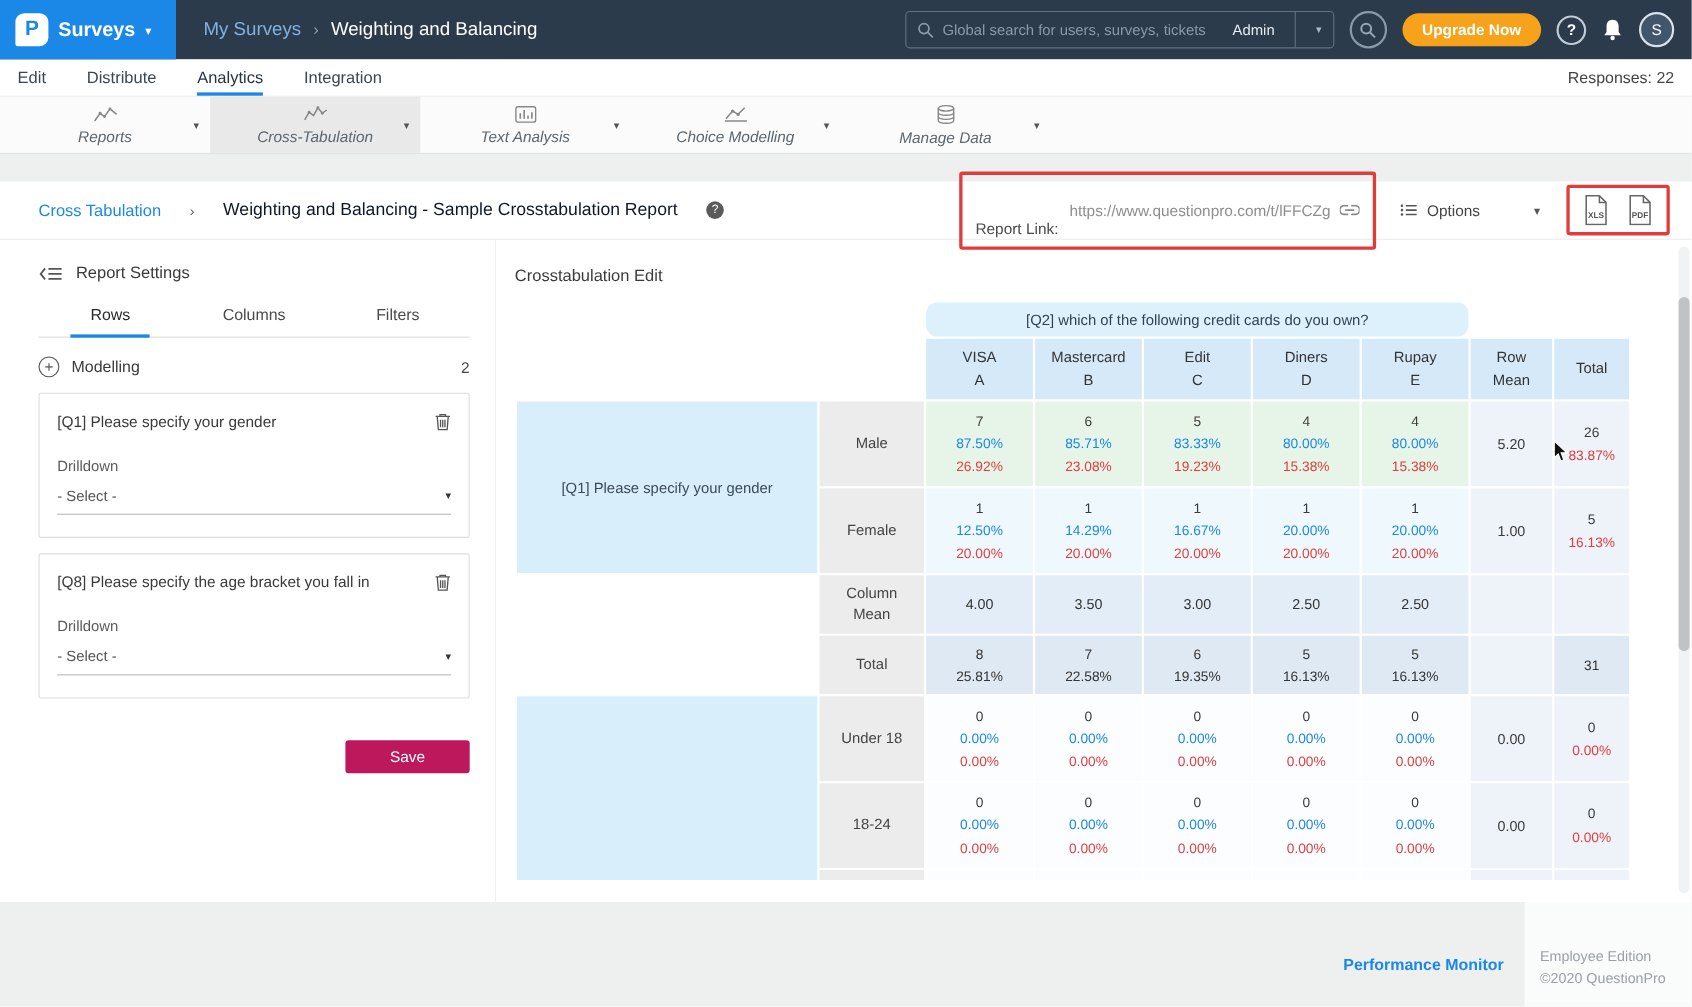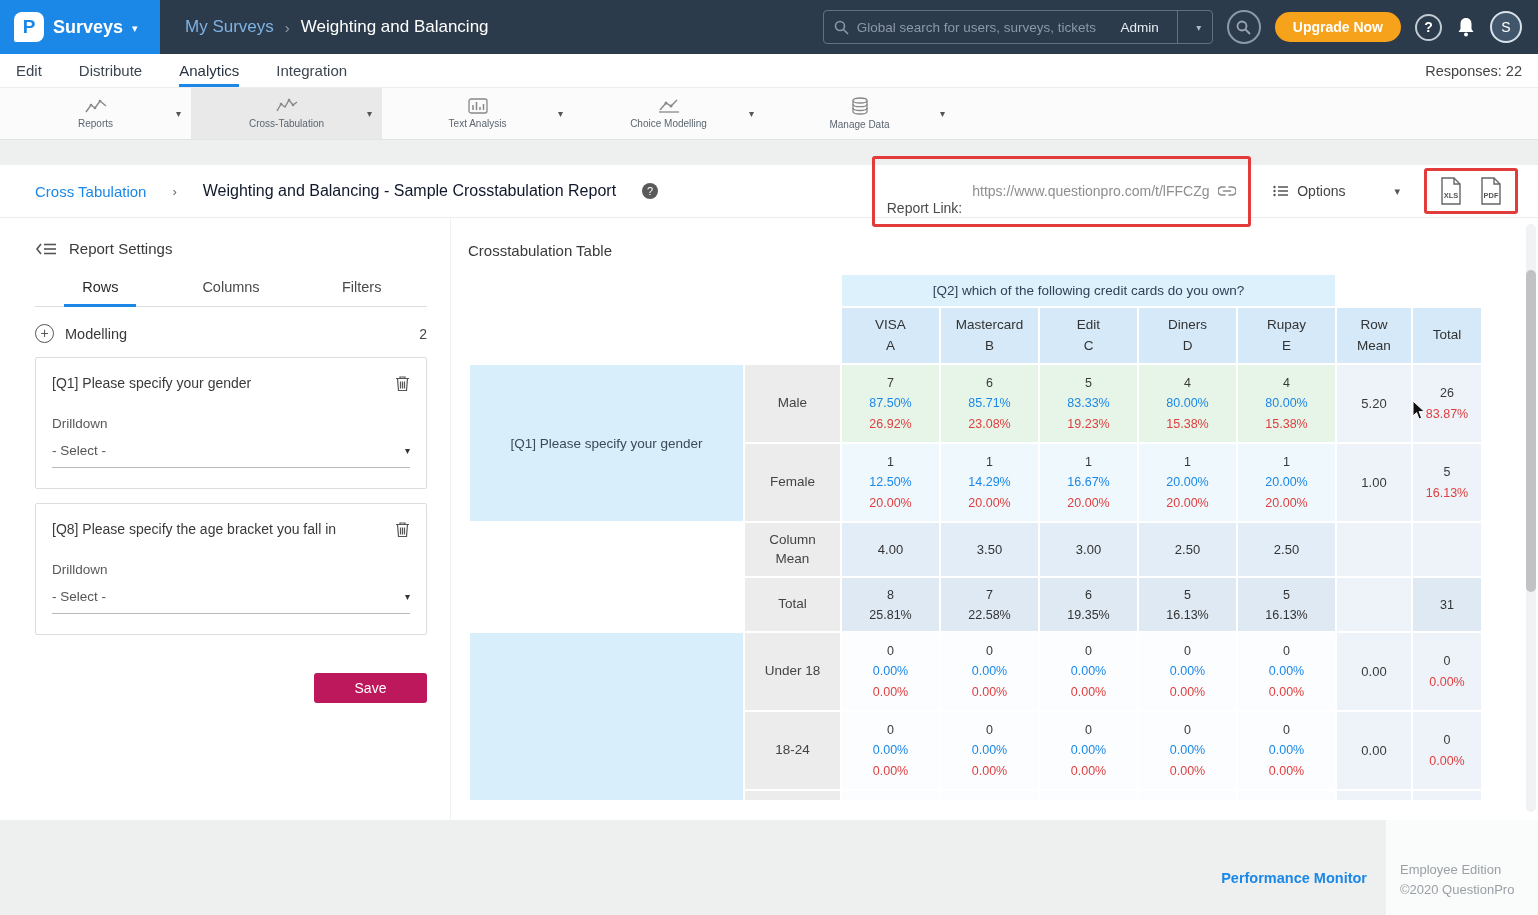--- a/index.html
+++ b/index.html
@@ -31,21 +31,21 @@
   
   .nav2 { height:34px; background:#fff; display:flex; align-items:stretch; padding:0 16px; border-bottom:1px solid #ececec; }
   .nav-item { font-size:15px; color:#3c4650; display:flex; align-items:center; margin-right:37px; cursor:pointer; border-bottom:3px solid transparent; padding-top:3px; }
   .nav-item.active { border-bottom-color:#1b87e6; color:#273442; }
   .responses { margin-left:auto; font-size:14.5px; color:#444; display:flex; align-items:center; }
 
   
   .toolbar { height:52px; background:#fbfbfb; border-bottom:1px solid #e3e3e3; display:flex; }
   .tool { width:191px; display:flex; flex-direction:column; align-items:center; justify-content:center; gap:4px; position:relative; cursor:pointer; }
   .tool.active { background:#e9e9e9; }
-  .tlabel { font-size:10px; color:#5c6670; }
+  .tlabel { font-size:14px; color:#5c6670;font-style:italic; }
   .tcaret { position:absolute; right:10px; top:20px; font-size:10px; color:#555; cursor:pointer; }
 
   
   .main-card { background:#fff; margin-top:25px; }
   .report-header { height:53px; display:flex; align-items:center; padding:0 20px 0 35px; border-bottom:1px solid #ececec; }
   .rh-left { display:flex; align-items:center; gap:26px; }
   .section-link { color:#1b87e6; font-size:15px; cursor:pointer; }
   .rh-sep { color:#666; font-size:13px; }
   .rh-title { color:#0f172a; font-size:16px; }
   .help-dot { width:16px; height:16px; border-radius:50%; background:#5a5a5a; color:#fff; font-size:11px; display:flex; align-items:center; justify-content:center; cursor:pointer; }
@@ -84,21 +84,21 @@
   
   .table-area { flex:1; border-left:1px solid #f0f0f0; padding:24px 0 0 17px; }
   .table-title { font-size:15px; color:#3a3a3a; }
   .table-wrap { margin-top:14px; height:527px; overflow:hidden; }
   #xtab { border-collapse:separate; border-spacing:2px; table-layout:fixed; }
   #xtab th, #xtab td { font-weight:normal; text-align:center; vertical-align:middle; padding:0; }
   .hr1 > * { height:31px; }
   .hr2 > * { height:55px; }
   .datarow > * { height:77px; }
   .cmrow > *, .totrow > * { height:53px; }
-  .q2head { background:#ddf1fd; font-size:13.5px; color:#2f4257; }
+  .q2head { background:#ddf1fd; font-size:13.5px; color:#2f4257;border-radius:10px; }
   .colhead { background:#d5e9f8; font-size:13.5px; color:#333; line-height:1.5; }
   .blank { background:transparent; }
   .groupcell { background:#d9eefb; font-size:13.5px; color:#3a4a5a; }
   .rowlabel { background:#ececec; font-size:13.5px; color:#444; line-height:1.4; }
   .valcell { font-size:12.5px; line-height:1.65; }
   .valcell.green { background:#e7f5e9; }
   .valcell.blue { background:#eef8fd; }
   .valcell.zero { background:#fbfdff; }
   .n { color:#3a3a3a; }
   .b { color:#1b87e6; }
@@ -326,21 +326,21 @@
           <span class="sel-caret">▾</span>
         </div>
       </div>
 
       <div class="save-row">
         <button class="save-btn">Save</button>
       </div>
     </aside>
 
     <section class="table-area">
-      <div class="table-title">Crosstabulation Table</div>
+      <div class="table-title">Crosstabulation Edit</div>
       <div class="table-wrap">
         <table id="xtab">
           <colgroup>
             <col style="width:273px">
               <col style="width:95px">
             <col style="width:97px">
               <col style="width:97px">
               <col style="width:97px">
               <col style="width:97px">
               <col style="width:97px">

